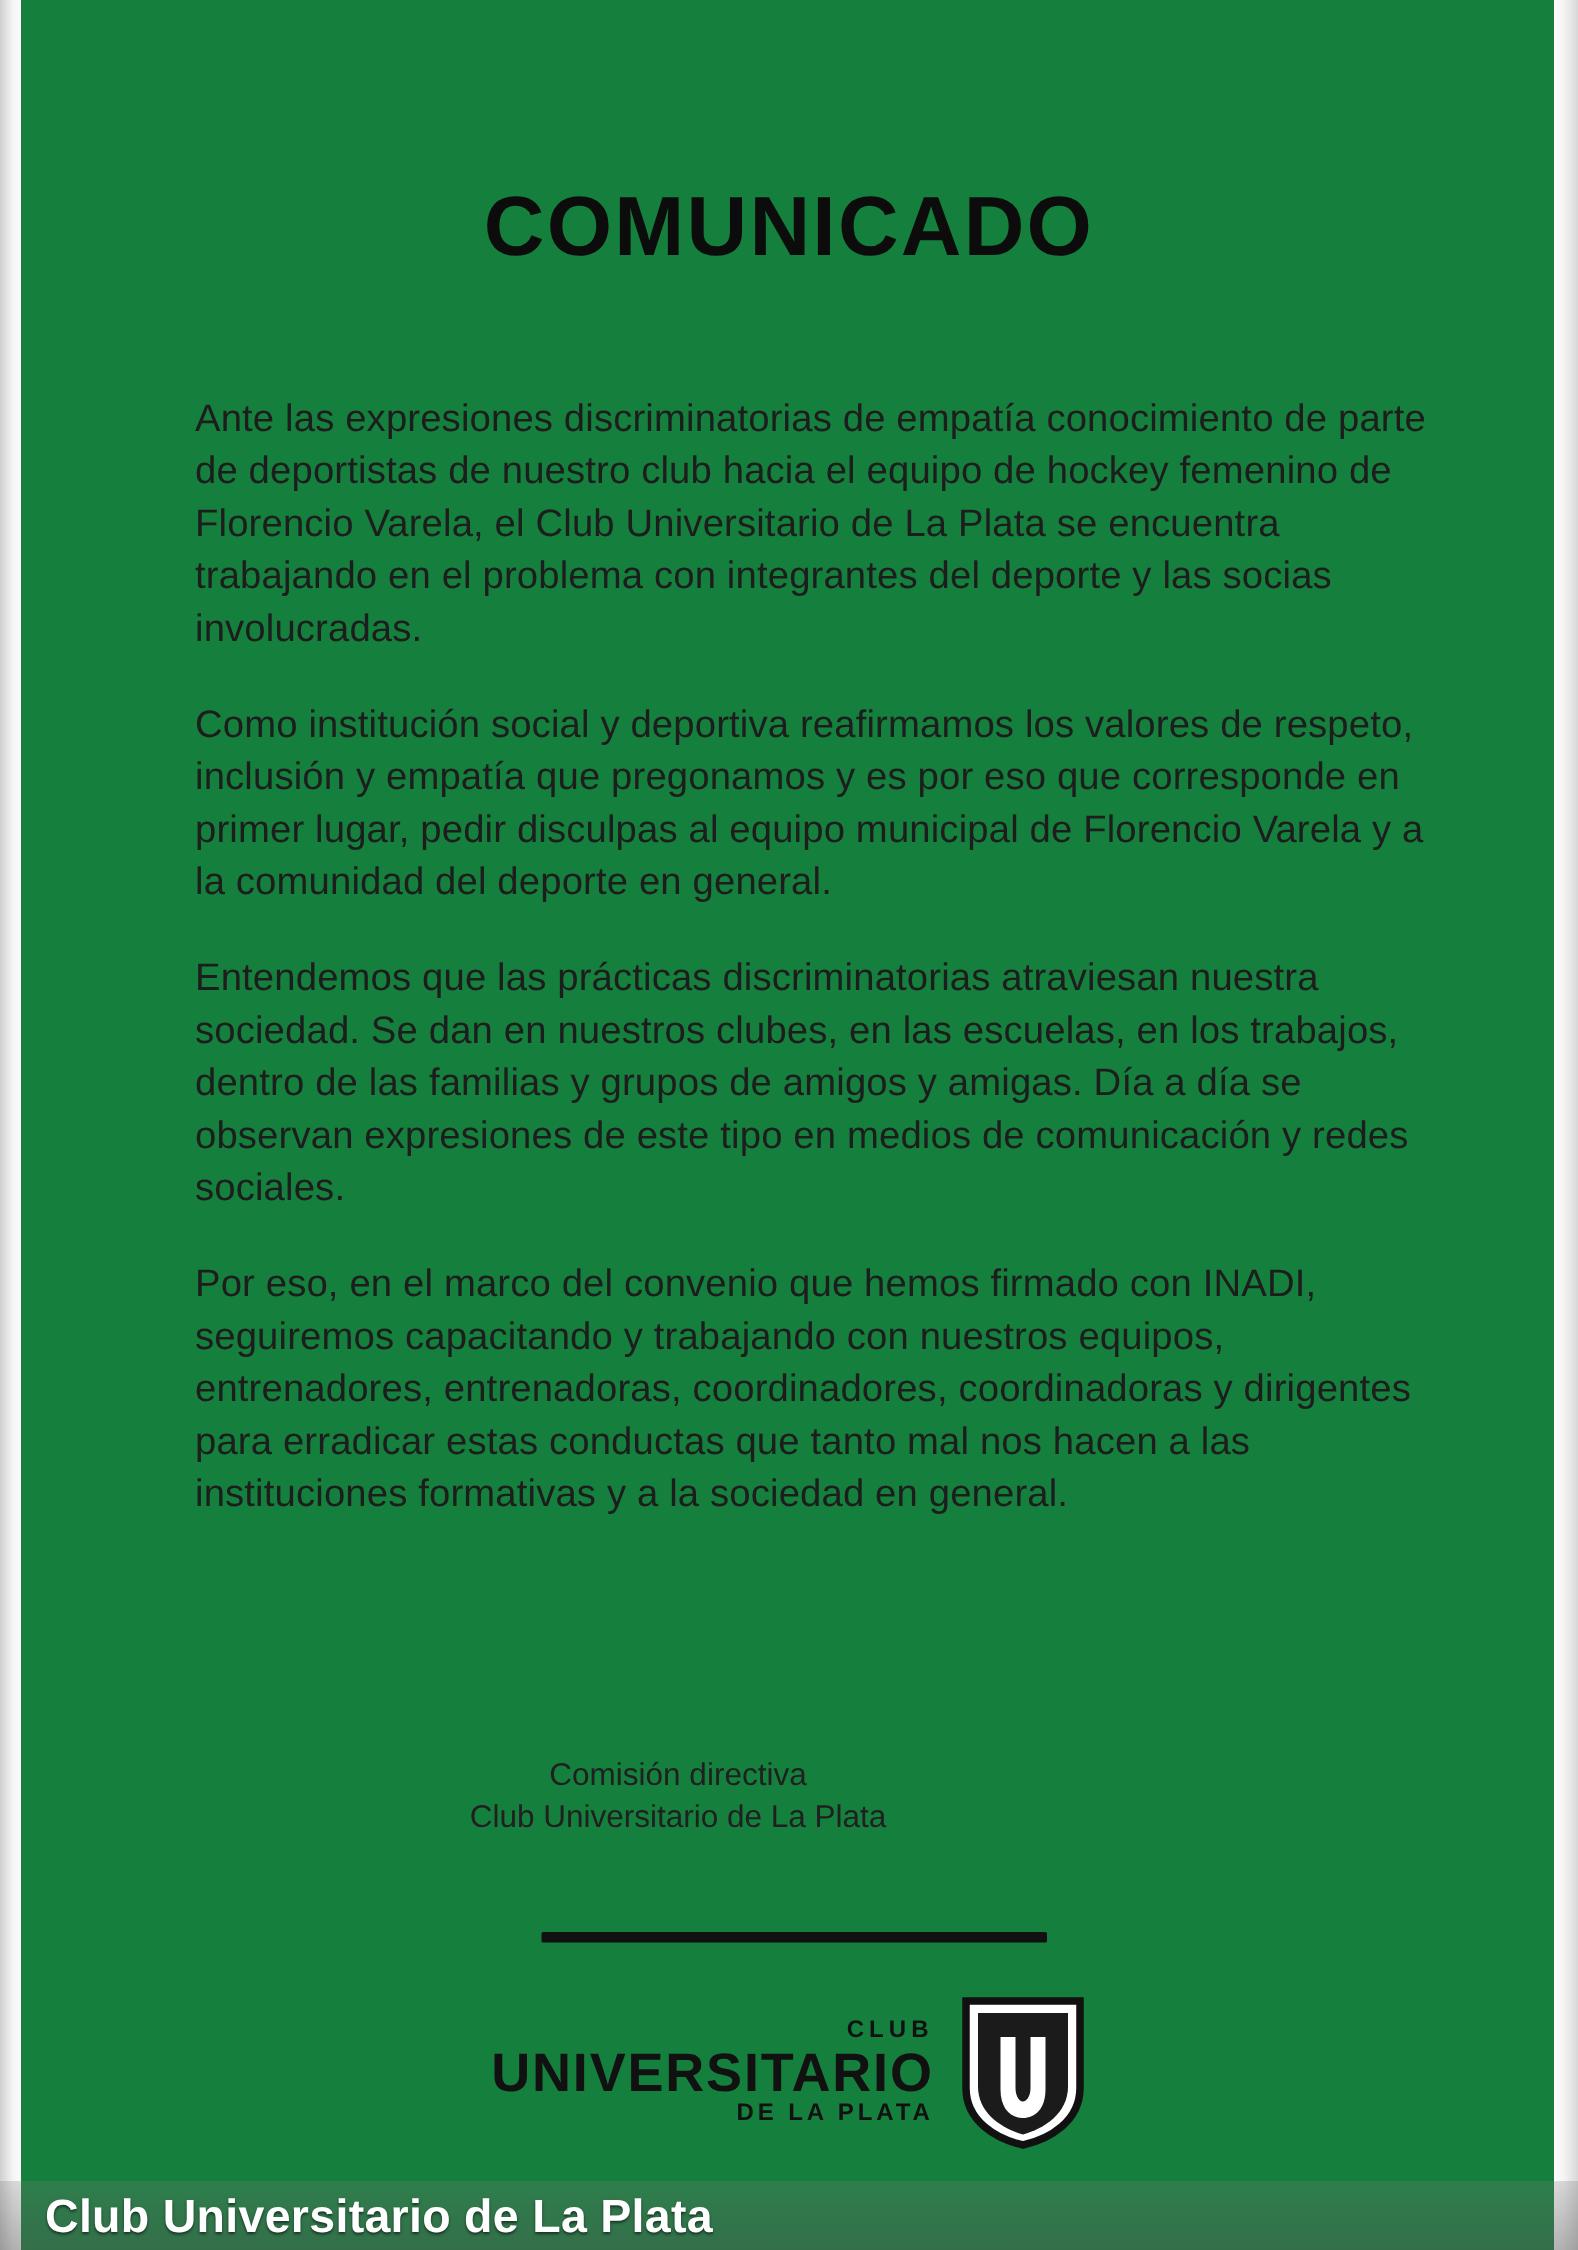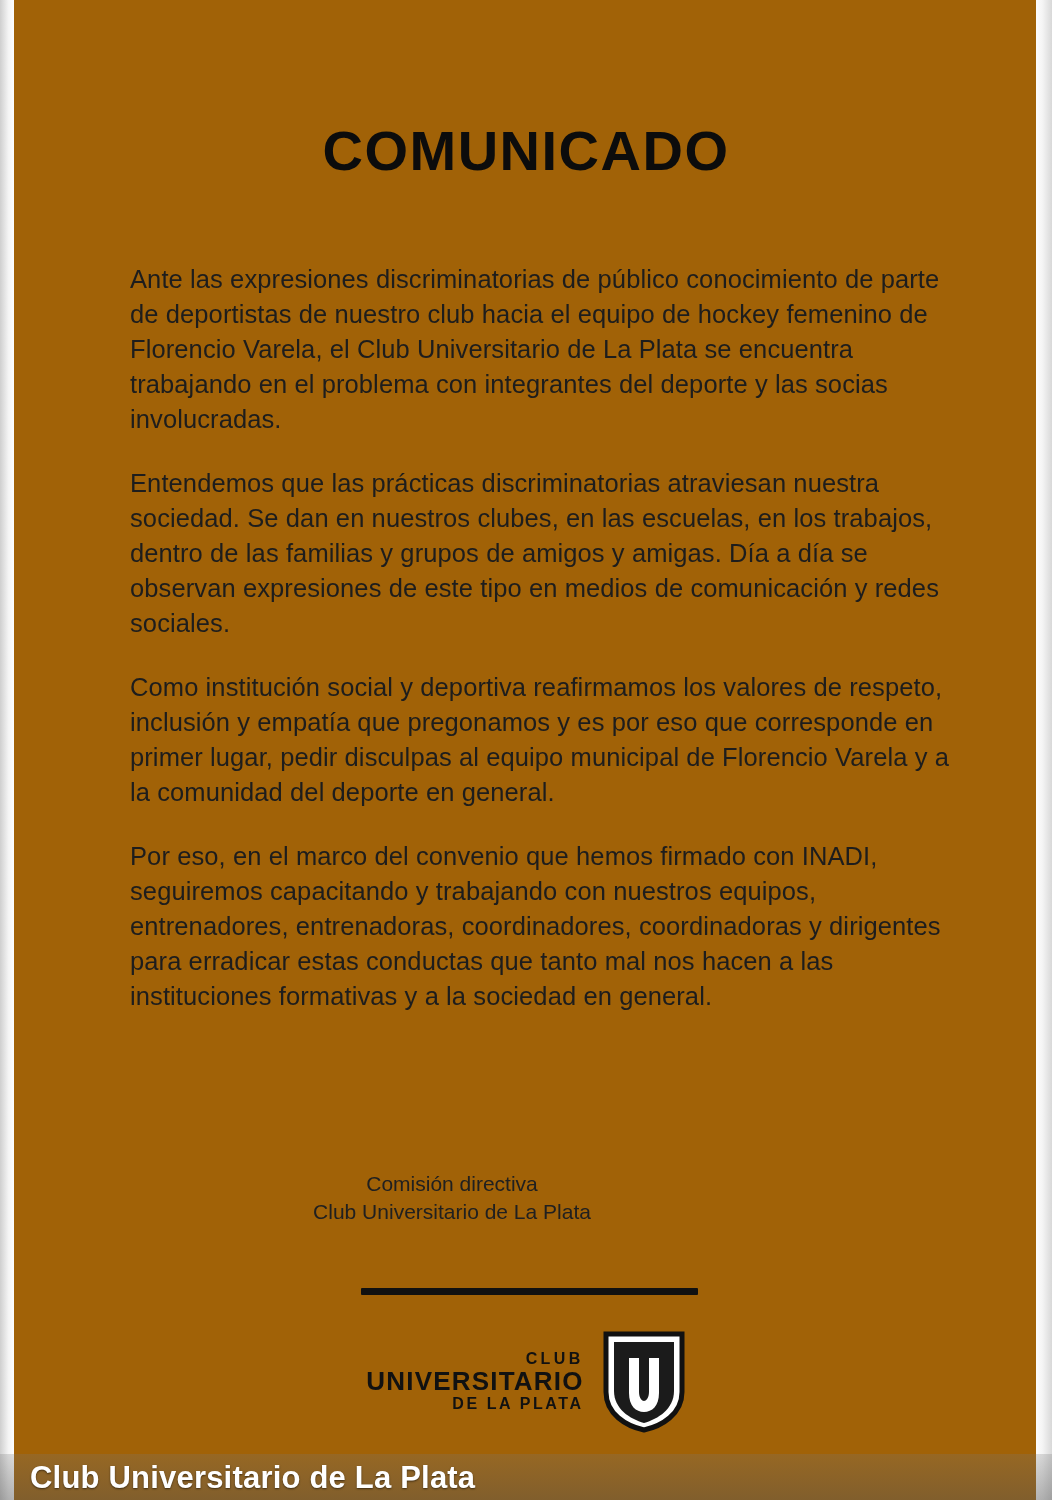--- a/index.html
+++ b/index.html
@@ -13,21 +13,21 @@
     position: relative;
     overflow: hidden;
     font-family: "Liberation Sans", sans-serif;
     color: #1b1b1b;
   }
   .page {
     position: absolute;
     left: 0; top: 0;
     width: 1052px;
     height: 1500px;
-    background: #a16207;
+    background: #15803d;
     box-sizing: border-box;
   }
   
   .edge-left {
     position: absolute;
     left: 0; top: 0;
     width: 14px; height: 1500px;
     background: linear-gradient(to right, #cfcfcf, #f4f4f4 60%, #fdfdfd);
   }
   .edge-right {
@@ -98,21 +98,21 @@
     text-align: right;
     line-height: 1.06;
   }
   .logo-text .l1 {
     font-size: 16px;
     font-weight: bold;
     letter-spacing: 3.4px;
     color: #111;
   }
   .logo-text .l2 {
-    font-size: 26px;
+    font-size: 36px;
     font-weight: bold;
     letter-spacing: 1.2px;
     color: #111;
   }
   .logo-text .l3 {
     font-size: 16px;
     font-weight: bold;
     letter-spacing: 2.6px;
     color: #111;
   }
@@ -143,23 +143,23 @@
 <body>
 
 <div class="page">
 
   <div class="edge-left"></div>
   <div class="edge-right"></div>
 
   <div class="title">COMUNICADO</div>
 
   <div class="body-area">
-    <p class="para">Ante las expresiones discriminatorias de público conocimiento de parte de deportistas de nuestro club hacia el equipo de hockey femenino de Florencio Varela, el Club Universitario de La Plata se encuentra trabajando en el problema con integrantes del deporte y las socias involucradas.</p>
+    <p class="para">Ante las expresiones discriminatorias de empatía conocimiento de parte de deportistas de nuestro club hacia el equipo de hockey femenino de Florencio Varela, el Club Universitario de La Plata se encuentra trabajando en el problema con integrantes del deporte y las socias involucradas.</p>
+    <p class="para">Como institución social y deportiva reafirmamos los valores de respeto, inclusión y empatía que pregonamos y es por eso que corresponde en primer lugar, pedir disculpas al equipo municipal de Florencio Varela y a la comunidad del deporte en general.</p>
     <p class="para">Entendemos que las prácticas discriminatorias atraviesan nuestra sociedad. Se dan en nuestros clubes, en las escuelas, en los trabajos, dentro de las familias y grupos de amigos y amigas. Día a día se observan expresiones de este tipo en medios de comunicación y redes sociales.</p>
-    <p class="para">Como institución social y deportiva reafirmamos los valores de respeto, inclusión y empatía que pregonamos y es por eso que corresponde en primer lugar, pedir disculpas al equipo municipal de Florencio Varela y a la comunidad del deporte en general.</p>
     <p class="para">Por eso, en el marco del convenio que hemos firmado con INADI, seguiremos capacitando y trabajando con nuestros equipos, entrenadores, entrenadoras, coordinadores, coordinadoras y dirigentes para erradicar estas conductas que tanto mal nos hacen a las instituciones formativas y a la sociedad en general.</p>
   </div>
 
   <div class="signature">
     <div>Comisión directiva</div>
     <div>Club Universitario de La Plata</div>
   </div>
 
   <div class="rule"></div>
 

